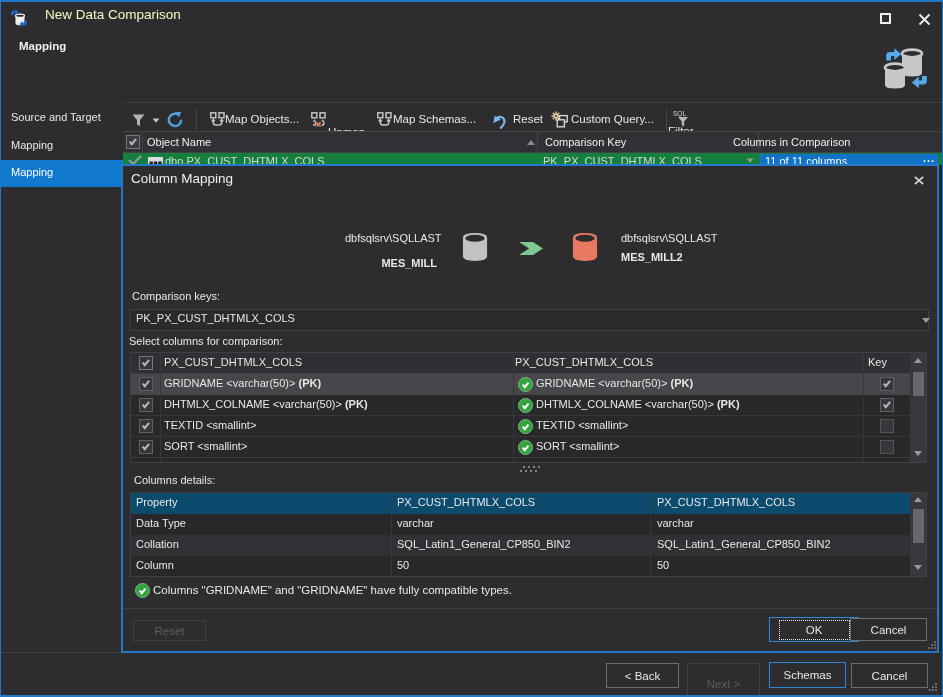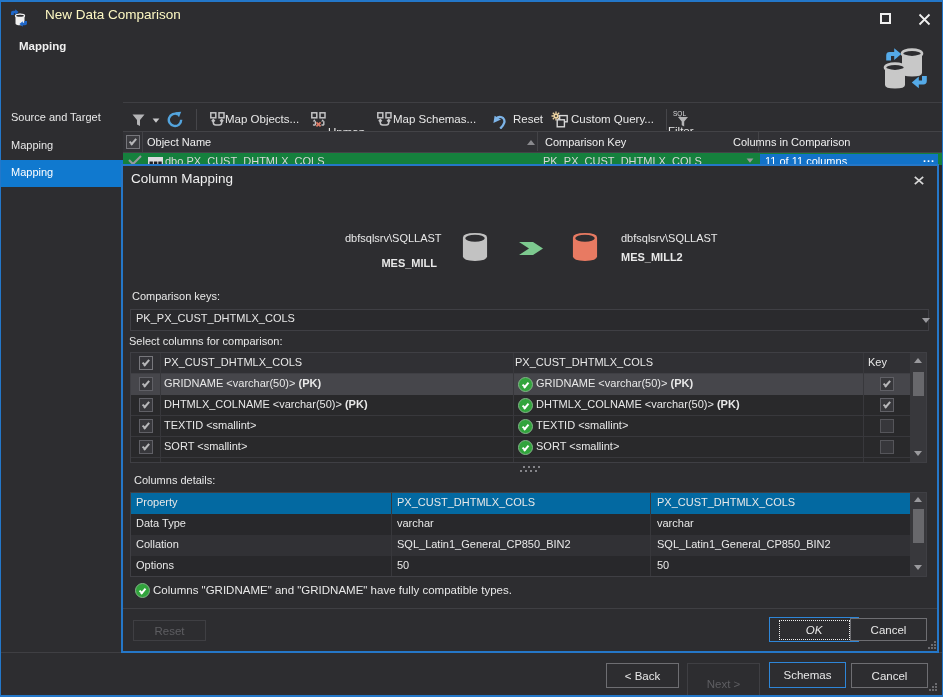--- a/index.html
+++ b/index.html
@@ -241,56 +241,56 @@
           <rect x="18" y="0" width="2" height="2"></rect>
       <rect x="0" y="4" width="2" height="2"></rect>
           <rect x="5" y="4" width="2" height="2"></rect>
           <rect x="10" y="4" width="2" height="2"></rect>
           <rect x="15" y="4" width="2" height="2"></rect>
         </g>
     </svg>
 
     <div class="abs txt" style="left:11px; top:308px; font-size:11px;">Columns details:</div>
     <div class="abs" style="left:7px; top:326px; width:797px; height:85px; background:#29292b; border:1px solid #3f3f44; overflow:hidden;">
-      <div class="abs" style="left:0; top:0; width:779px; height:21px; background:#0369a1;">
+      <div class="abs" style="left:0; top:0; width:779px; height:21px; background:#0c4a6e;">
         <div class="abs txt" style="left:5px; top:3px;">Property</div>
         <div class="abs txt" style="left:266px; top:3px;">PX_CUST_DHTMLX_COLS</div>
         <div class="abs txt" style="left:526px; top:3px;">PX_CUST_DHTMLX_COLS</div>
       </div>
       <div class="abs" style="left:0; top:21px; width:779px; height:21px; background:#28282b;">
         <div class="abs txt" style="left:5px; top:3px;">Data Type</div>
         <div class="abs txt" style="left:266px; top:3px;">varchar</div>
         <div class="abs txt" style="left:526px; top:3px;">varchar</div>
       </div>
       <div class="abs" style="left:0; top:42px; width:779px; height:21px; background:#313135;">
         <div class="abs txt" style="left:5px; top:3px;">Collation</div>
         <div class="abs txt" style="left:266px; top:3px;">SQL_Latin1_General_CP850_BIN2</div>
         <div class="abs txt" style="left:526px; top:3px;">SQL_Latin1_General_CP850_BIN2</div>
       </div>
       <div class="abs" style="left:0; top:63px; width:779px; height:21px; background:#28282b;">
-        <div class="abs txt" style="left:5px; top:3px;">Options</div>
+        <div class="abs txt" style="left:5px; top:3px;">Column</div>
         <div class="abs txt" style="left:266px; top:3px;">50</div>
         <div class="abs txt" style="left:526px; top:3px;">50</div>
       </div>
       <div class="sep-v" style="left:260px; top:0; height:83px; background:#38383c;"></div>
       <div class="sep-v" style="left:519px; top:0; height:83px; background:#38383c;"></div>
       <div class="sep-v" style="left:779px; top:0; height:83px; background:#38383c;"></div>
       <div class="abs" style="left:780px; top:0; width:15px; height:83px; background:#38383c;">
         <div class="tri-up" style="left:3px; top:4px; border-bottom-color:#9a9a9e;"></div>
         <div class="abs" style="left:2px; top:16px; width:11px; height:34px; background:#68686c;"></div>
         <div class="tri-dn" style="left:3px; top:72px; border-top-color:#9a9a9e;"></div>
       </div>
     </div>
 
     <div class="gchk" style="left:12px; top:417px;"></div>
     <div class="abs txt" style="left:30px; top:418px; font-size:11.5px;">Columns "GRIDNAME" and "GRIDNAME" have fully compatible types.</div>
 
     <div class="abs" style="left:0px; top:442px; width:814px; height:1px; background:#3f3f43;"></div>
     <div class="btn disabled" style="left:10px; top:454px; width:73px; height:21px;">Reset</div>
-    <div class="btn blue" style="left:646px; top:451px; width:90px; height:25px;font-style:italic;">
+    <div class="btn blue" style="left:646px; top:451px; width:90px; height:25px;">
         <span style="outline:1px dotted #f0f0f0; padding:3px 0; width:69px; text-align:center;">OK</span>
       </div>
     <div class="btn" style="left:727px; top:452px; width:77px; height:23px;">Cancel</div>
     <svg class="abs" style="left:805px; top:475px;" width="9" height="9" viewBox="0 0 9 9">
       <g fill="#6a6a6e">
           <rect x="6" y="0" width="2" height="2"></rect>
           <rect x="6" y="3" width="2" height="2"></rect>
           <rect x="3" y="3" width="2" height="2"></rect>
           <rect x="6" y="6" width="2" height="2"></rect>
           <rect x="3" y="6" width="2" height="2"></rect>

